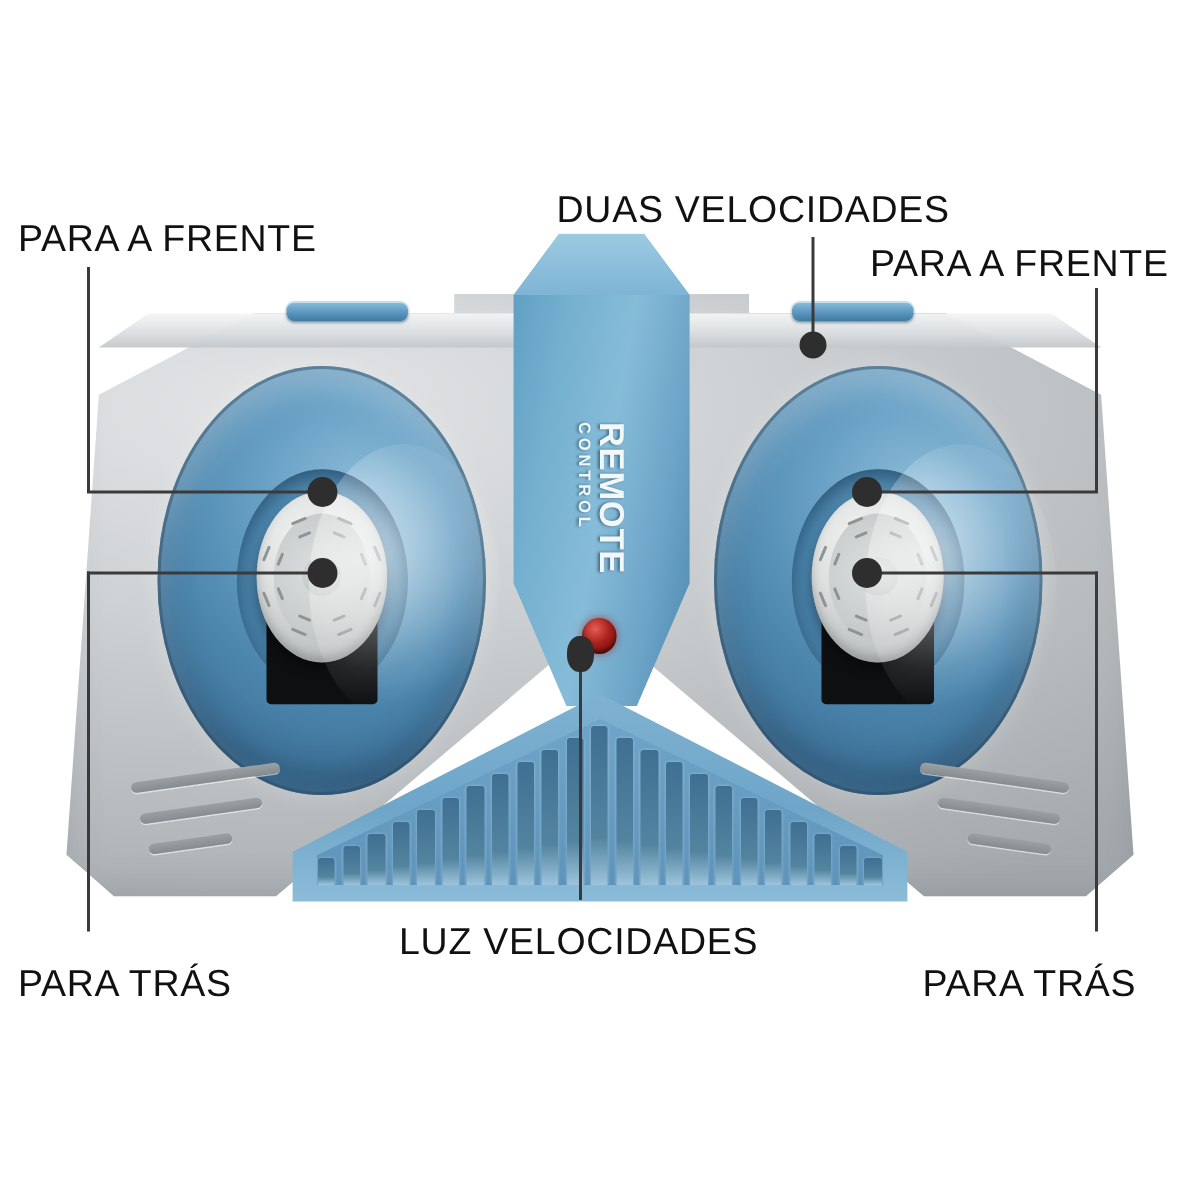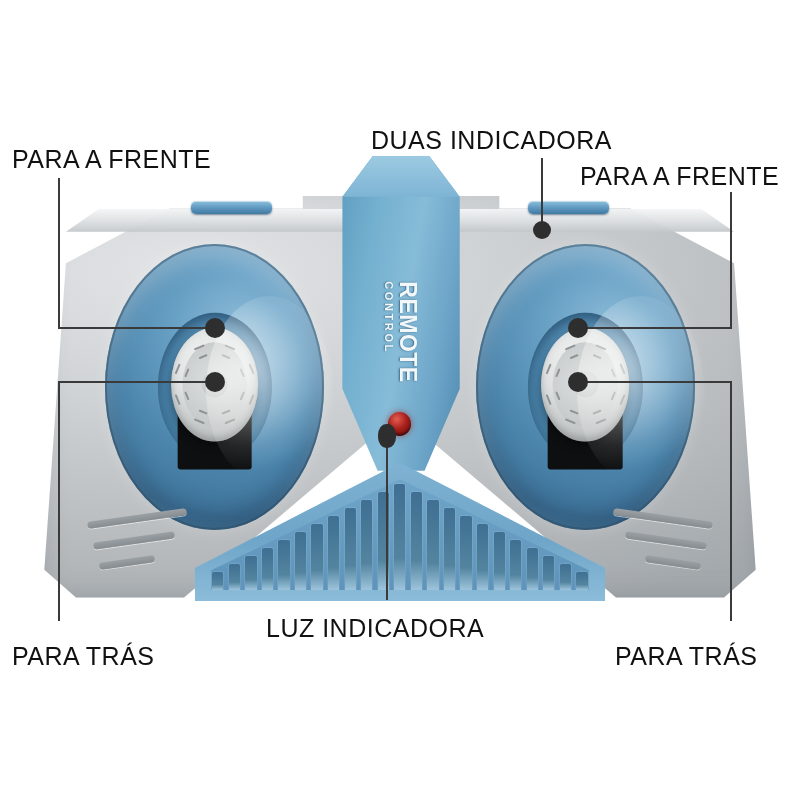--- a/index.html
+++ b/index.html
@@ -352,19 +352,19 @@
   <div class="dot" style="left:205px; top:372px; width:20px; height:20px;"></div>
 
   <div class="ln lnh" style="left:578px; top:381px; width:154px;"></div>
   <div class="ln lnv" style="left:730px; top:381px; height:240px;"></div>
   <div class="dot" style="left:568px; top:372px; width:20px; height:20px;"></div>
 
   <div class="ln lnv" style="left:386px; top:432px; height:168px;"></div>
   <div class="dot" style="left:378px; top:424px; width:18px; height:24px; border-radius:46%;"></div>
 
   <div class="label" id="lbl-fwd-left">PARA A FRENTE</div>
-  <div class="label" id="lbl-speeds">DUAS INDICADORA</div>
+  <div class="label" id="lbl-speeds">DUAS VELOCIDADES</div>
   <div class="label" id="lbl-fwd-right">PARA A FRENTE</div>
   <div class="label" id="lbl-back-left">PARA TRÁS</div>
-  <div class="label" id="lbl-light">LUZ INDICADORA</div>
+  <div class="label" id="lbl-light">LUZ VELOCIDADES</div>
   <div class="label" id="lbl-back-right">PARA TRÁS</div>
 
 </div>
 
 </body></html>

